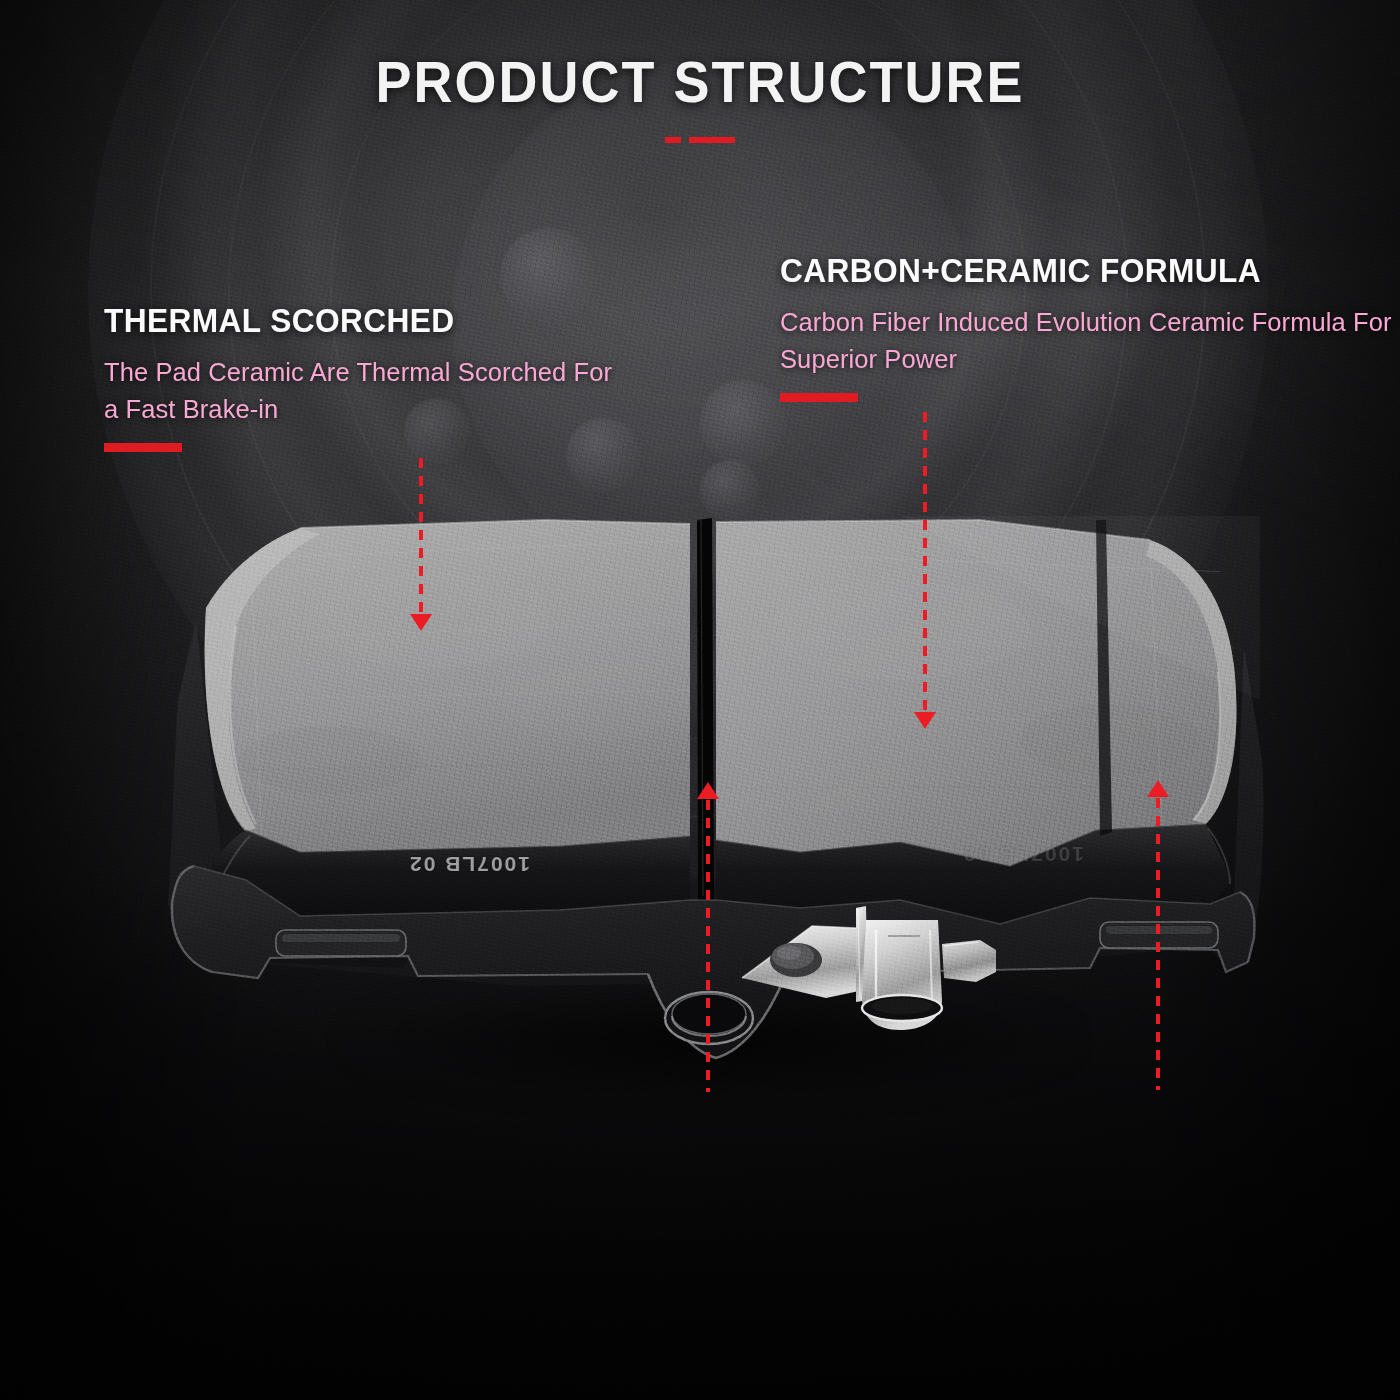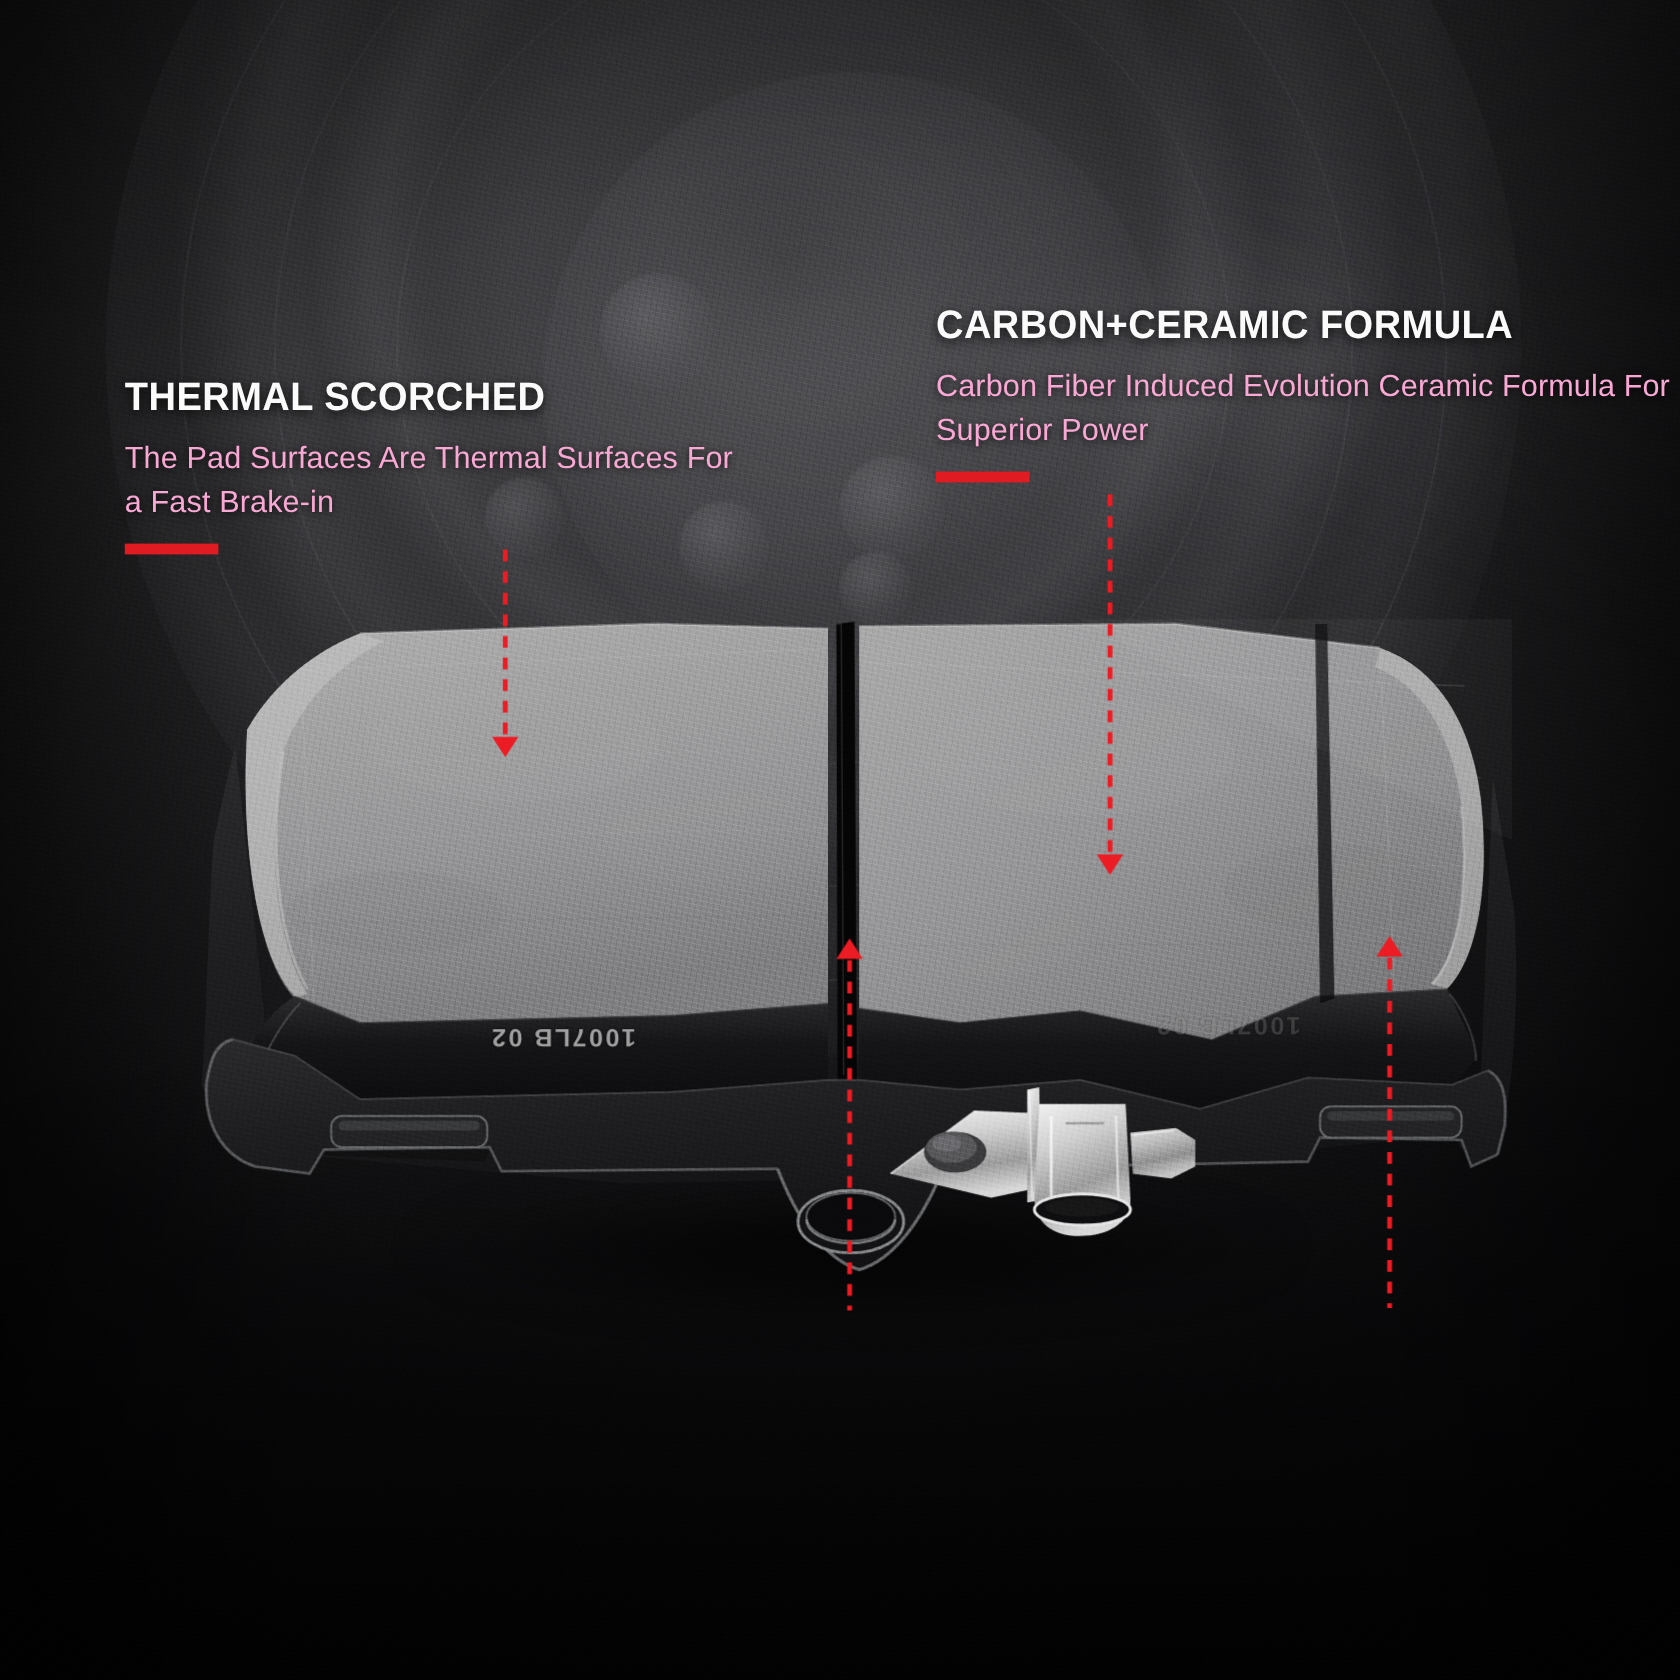--- a/index.html
+++ b/index.html
@@ -130,21 +130,21 @@
     margin-top:14px;
     font-size:25.5px;
     line-height:1.44;
     color:#f9a8d4;
     font-weight:400;
     letter-spacing:.1px;
     text-shadow: 0 1px 7px rgba(0,0,0,.8);
   }
   .co-rule { margin-top:16px; width:78px; height:9px; background:#e01b22; }
 
-  #callout-thermal   { left:104px; top:312px; width:520px; }
+  #callout-thermal   { left:104px; top:302px; width:520px; }
   #callout-formula   { left:780px; top:252px; width:640px; }
   #callout-chamfered { left:618px; top:1132px; width:680px; }
 
   
   .arrow { position:absolute; width:12px; }
   .arrow .shaft {
     position:absolute; left:4px; width:4px;
     background-image: linear-gradient(#ec1c24 0 56%, rgba(0,0,0,0) 56% 100%);
     background-size: 4px 18px;
     background-repeat: repeat-y;
@@ -424,24 +424,31 @@
   <div class="arrow up" id="arrow-slot" style="left:702px; top:782px; height:312px;">
     <div class="head" style="top:0;"></div>
     <div class="shaft" style="top:18px; height:292px;"></div>
   </div>
 
   <div class="arrow up" id="arrow-chamfer" style="left:1152px; top:780px; height:312px;">
     <div class="head" style="top:0;"></div>
     <div class="shaft" style="top:18px; height:292px;"></div>
   </div>
 
+  <div class="title-block">
+    <div class="title">PRODUCT STRUCTURE</div>
+    <div class="title-dashes">
+      <span class="td-short"></span>
+      <span class="td-long"></span>
+    </div>
+  </div>
 
   <div class="callout" id="callout-thermal">
     <div class="co-title">THERMAL SCORCHED</div>
-    <div class="co-body">The Pad Surfaces Are Thermal Surfaces For a Fast Brake-in</div>
+    <div class="co-body">The Pad Ceramic Are Thermal Scorched For a Fast Brake-in</div>
     <div class="co-rule"></div>
   </div>
 
   <div class="callout" id="callout-formula">
     <div class="co-title">CARBON+CERAMIC FORMULA</div>
     <div class="co-body">Carbon Fiber Induced Evolution Ceramic Formula For Superior Power</div>
     <div class="co-rule"></div>
   </div>
 
 

